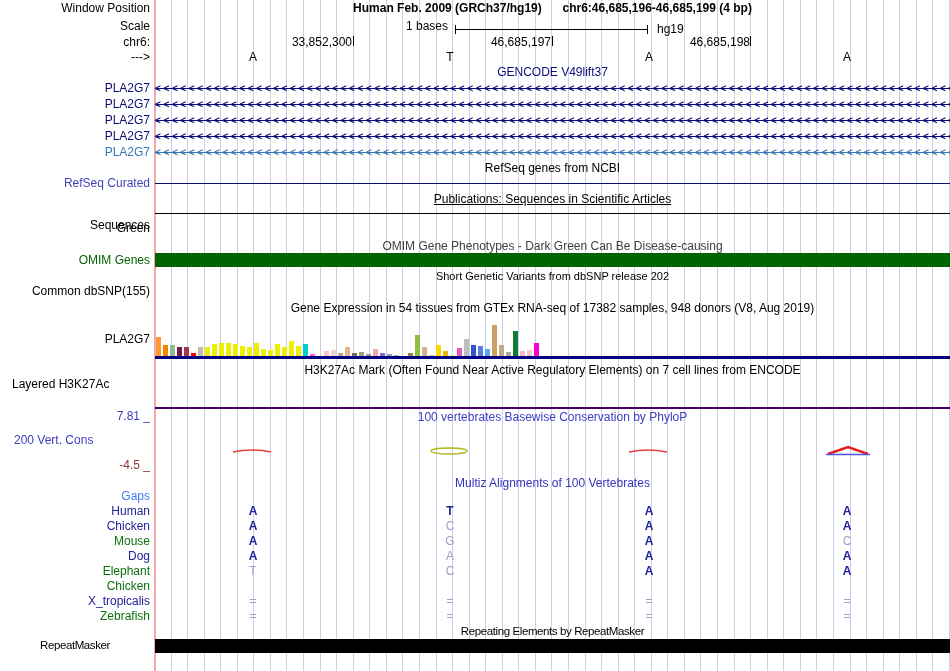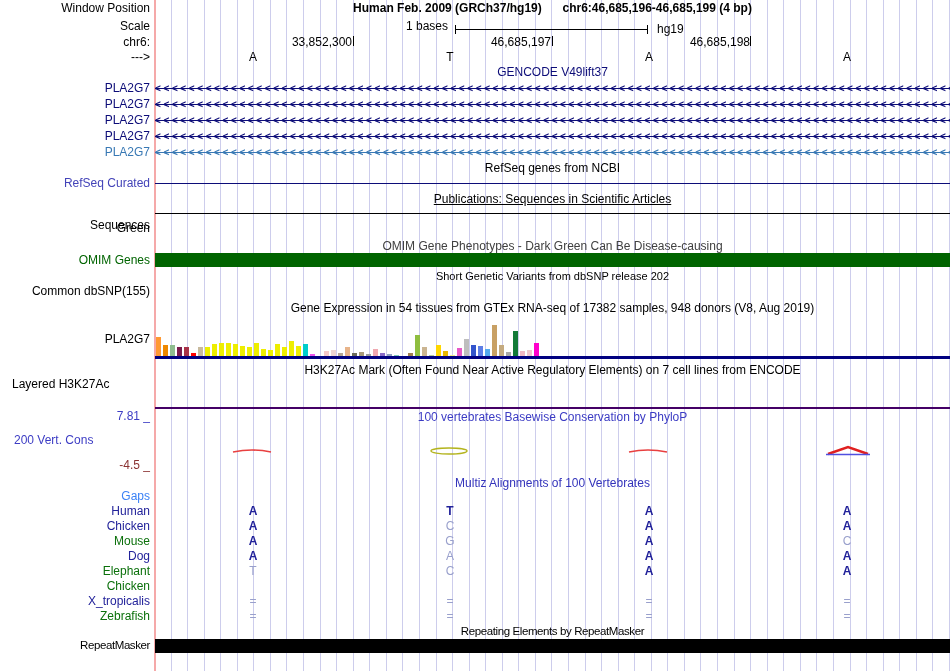--- a/index.html
+++ b/index.html
@@ -222,21 +222,21 @@
       <div class="mbase" style="left: 637px; top: 594px; color: rgb(153, 160, 204); font-weight: normal;">=</div>
       <div class="mbase" style="left: 835px; top: 594px; color: rgb(153, 160, 204); font-weight: normal;">=</div>
       <div class="lbl" style="top: 609px; color: rgb(11, 112, 11);">Zebrafish</div>
       <div class="mbase" style="left: 241px; top: 609px; color: rgb(153, 160, 204); font-weight: normal;">=</div>
       <div class="mbase" style="left: 438px; top: 609px; color: rgb(153, 160, 204); font-weight: normal;">=</div>
       <div class="mbase" style="left: 637px; top: 609px; color: rgb(153, 160, 204); font-weight: normal;">=</div>
       <div class="mbase" style="left: 835px; top: 609px; color: rgb(153, 160, 204); font-weight: normal;">=</div>
     </div>
 
   <div class="ttl narrow" style="top:625px;font-size:11.5px;">Repeating Elements by RepeatMasker</div>
-  <div class="lbl narrow" style="top:639px;font-size:11.5px;">RepeatMasker</div>
+  <div class="lbl narrow" style="top:639px;font-size:11.5px;text-align:center;">RepeatMasker</div>
   <div class="hline" style="top:639px;height:14px;background:#000;"></div>
 
 <div class="lbl" style="top: 81px; color: rgb(12, 12, 120);">PLA2G7</div>
     <div class="lbl" style="top: 97px; color: rgb(12, 12, 120);">PLA2G7</div>
     <div class="lbl" style="top: 113px; color: rgb(12, 12, 120);">PLA2G7</div>
     <div class="lbl" style="top: 129px; color: rgb(12, 12, 120);">PLA2G7</div>
     <div class="lbl" style="top: 145px; color: rgb(56, 120, 180);">PLA2G7</div>
   </div>
 
 </body></html>

